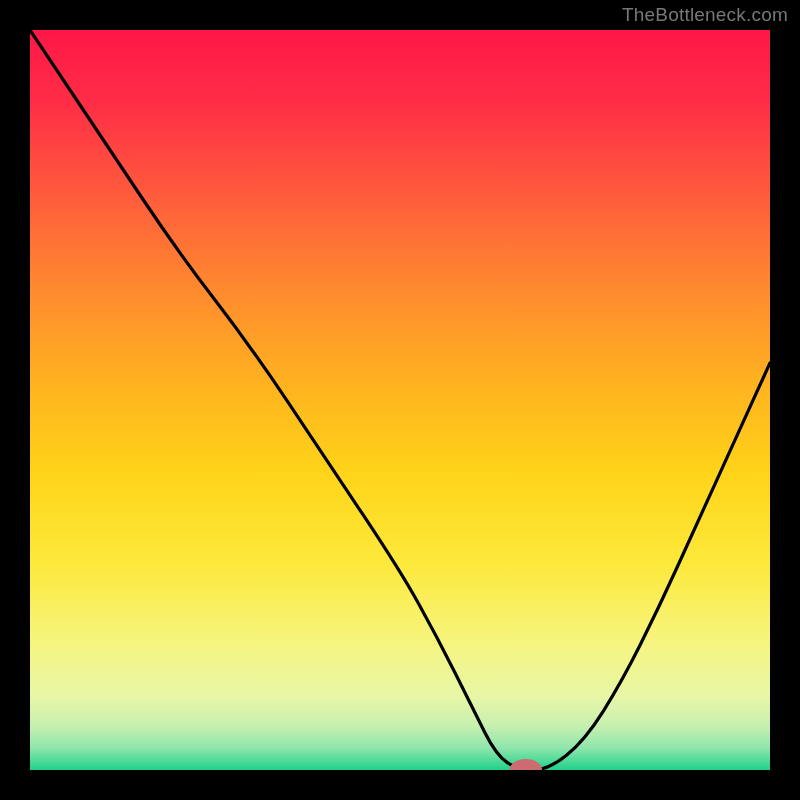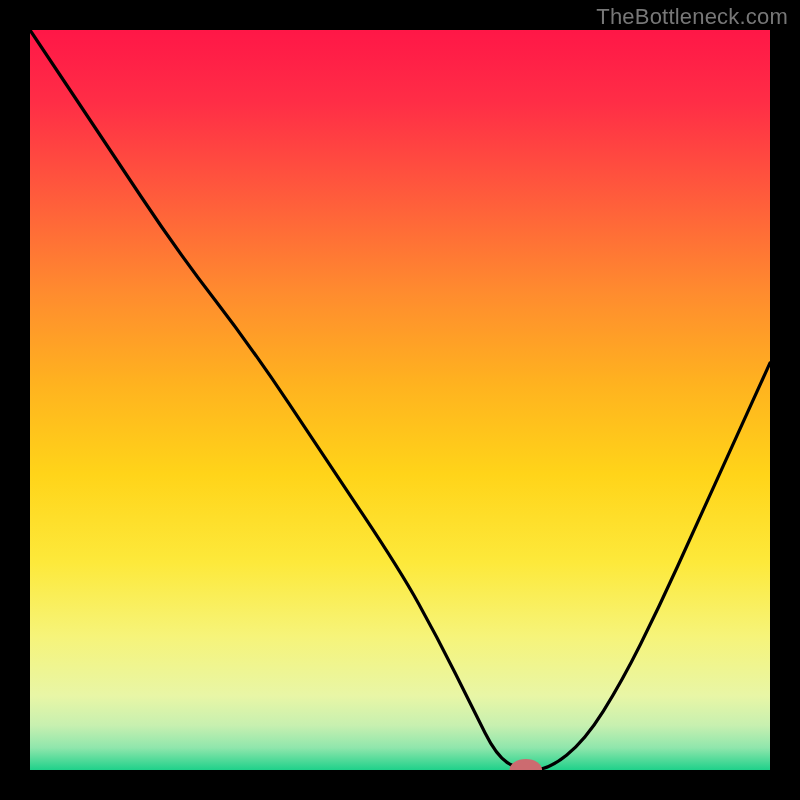--- a/index.html
+++ b/index.html
@@ -14,21 +14,21 @@
     position: relative;
     width: 800px;
     height: 800px;
     background: #000;
   }
   .watermark {
     position: absolute;
     top: 4px;
     right: 12px;
     color: #777;
-    font-size: 22px;
+    font-size: 19px;
     font-weight: 500;
     letter-spacing: 0.2px;
     z-index: 20;
     user-select: none;
   }
   .plot-wrap {
     position: absolute;
     left: 30px;
     top: 30px;
     width: 740px;

